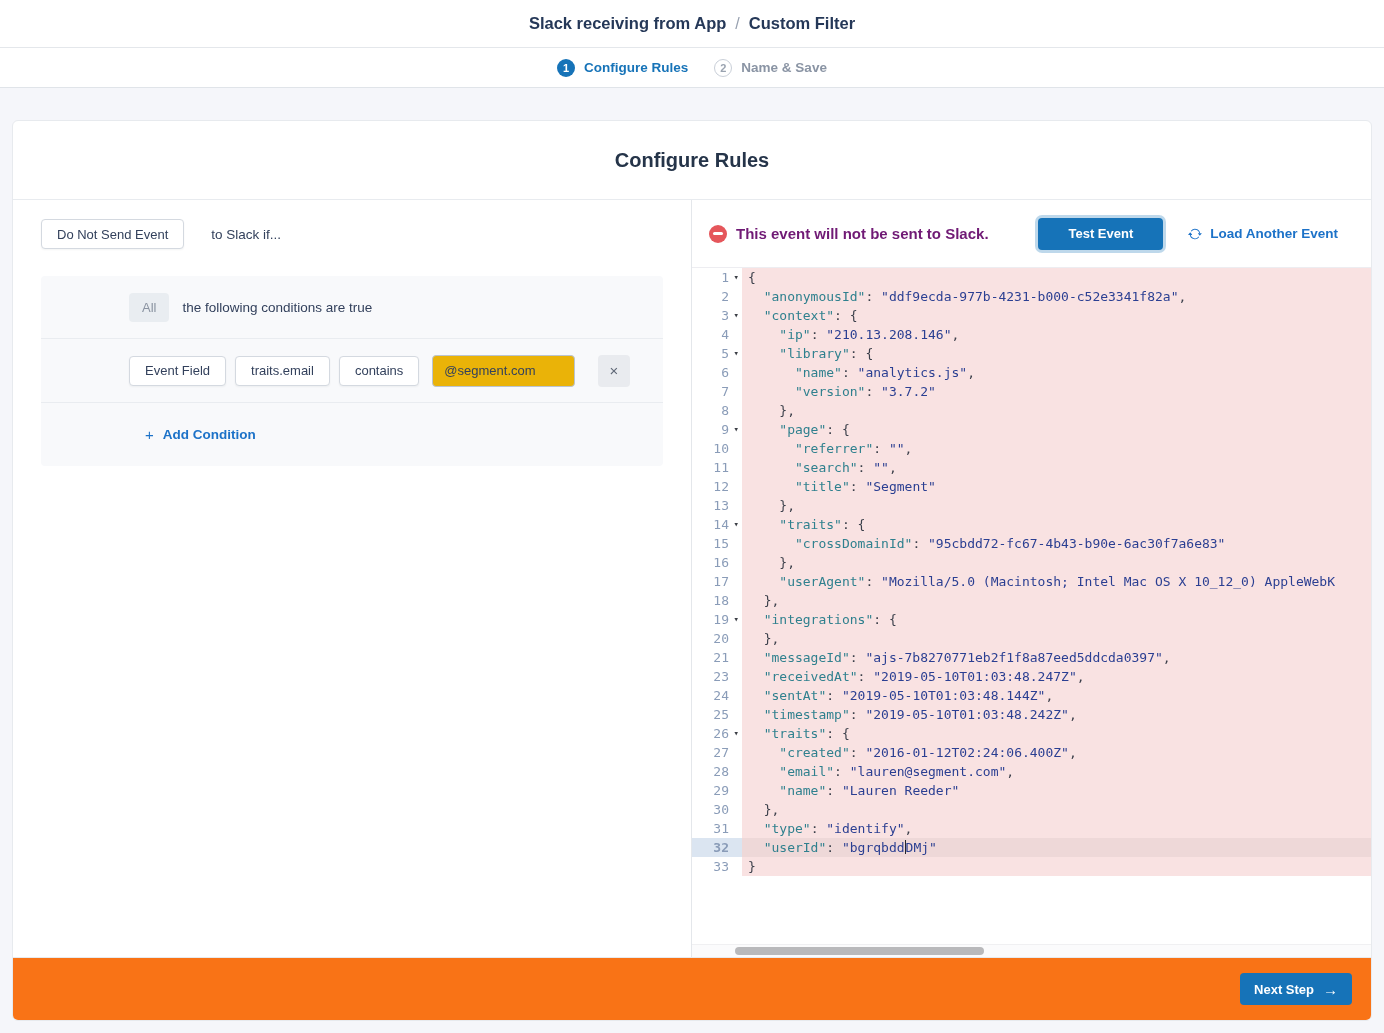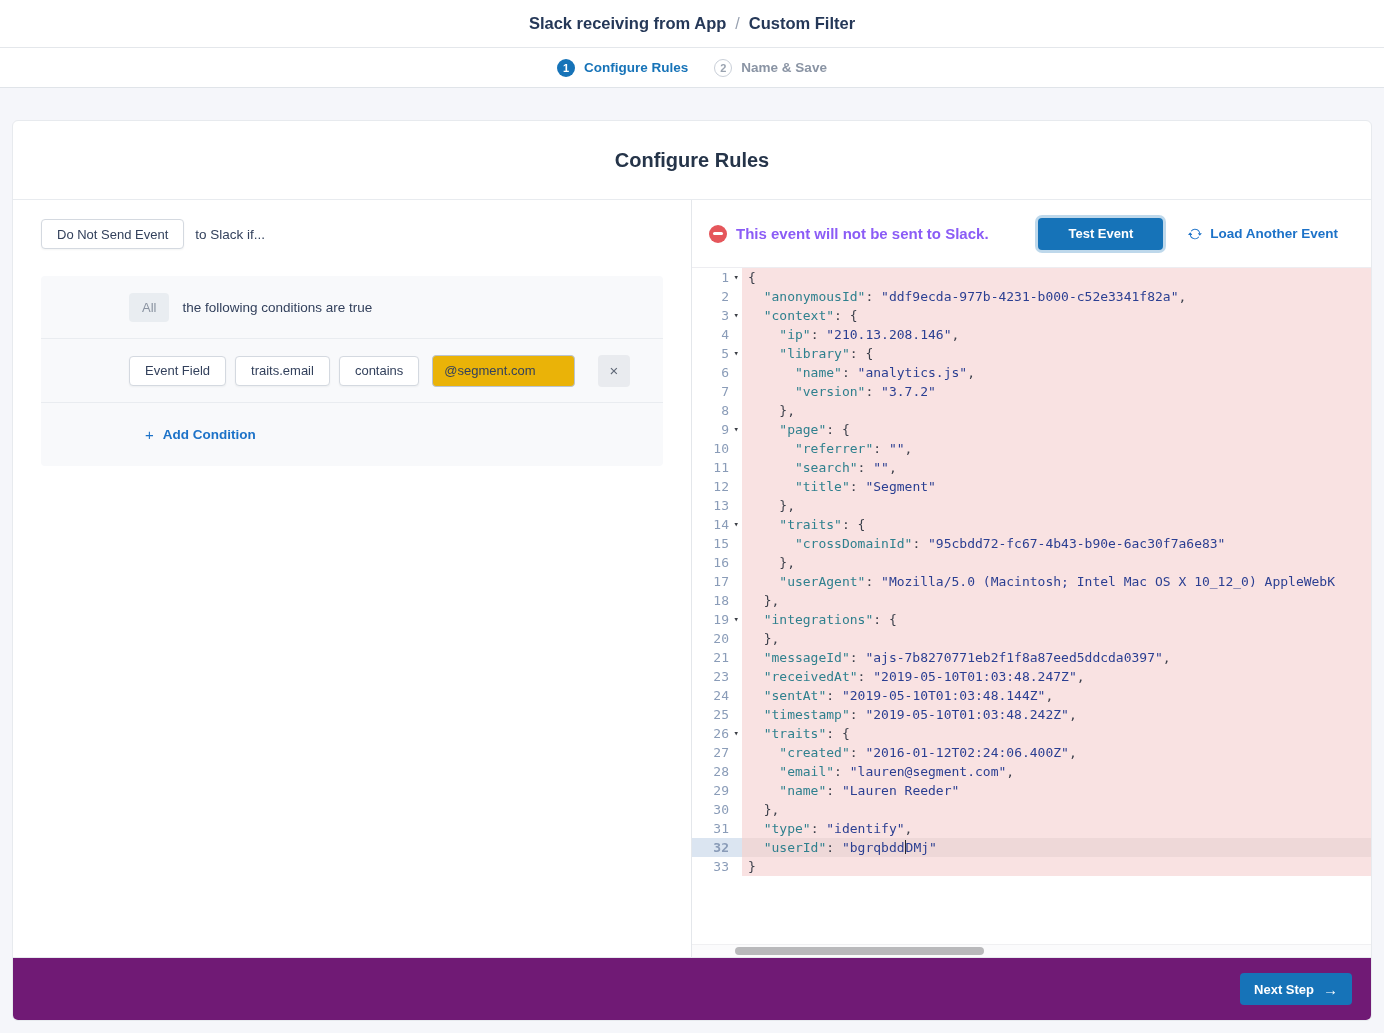--- a/index.html
+++ b/index.html
@@ -28,21 +28,21 @@
   .card { width:1360px; height:901px; margin:0 auto; background:#fff;
     border:1px solid #e7eaee; border-radius:6px; display:flex; flex-direction:column;
     overflow:hidden; }
   .card-title-row { flex:0 0 79px; display:flex; align-items:center; justify-content:center;
     border-bottom:1px solid #e8ebef; }
   .card-title { font-size:20px; font-weight:700; color:#253449; }
   .card-body { flex:1; display:flex; min-height:0; }
 
   
   .left-panel { flex:0 0 679px; border-right:1px solid #e4e7eb; background:#fff; }
-  .trigger-row { display:flex; align-items:center; gap:11px; padding:19px 0 0 28px; }
+  .trigger-row { display:flex; align-items:center; gap:27px; padding:19px 0 0 28px; }
   .btn-neutral { background:#fff; border:1px solid #d4d9e0; border-radius:4px;
     height:30px; padding:0 15px; font-size:13px; color:#33415c; font-weight:500;
     display:inline-flex; align-items:center; font-family:inherit;
     box-shadow:0 1px 2px rgba(27,31,35,.05); cursor:pointer; white-space:nowrap; }
   .trigger-suffix { font-size:13.5px; color:#33415c; }
 
   .conditions-box { margin:27px 28px 0 28px; background:#f8f9fb; border-radius:4px; }
   .cond-row { display:flex; align-items:center; padding-left:88px; }
   .cond-row.head { height:63px; border-bottom:1px solid #e9ecf0; }
   .chip { background:#e9edf1; color:#8a93a1; font-size:13px; border-radius:4px;
@@ -62,21 +62,21 @@
   .plus-glyph { font-size:15px; font-weight:500; line-height:1; }
 
   
   .right-panel { flex:1; display:flex; flex-direction:column; min-width:0; }
   .result-bar { flex:0 0 68px; display:flex; align-items:center;
     padding:0 33px 0 17px; border-bottom:1px solid #ededf1; }
   .minus-icon { width:18px; height:18px; border-radius:50%; background:var(--red,#e5565b);
     position:relative; flex:0 0 18px; }
   .minus-icon::after { content:""; position:absolute; left:4px; right:4px; top:7.5px;
     height:2.5px; background:#fff; border-radius:1.5px; }
-  .result-text { margin-left:9px; font-size:15px; font-weight:700; color:#8b5cf6; flex:1; }
+  .result-text { margin-left:9px; font-size:15px; font-weight:700; color:#701a75; flex:1; }
   .btn-primary { background:var(--accent,#1673b8); color:#fff; border:none; border-radius:4px;
     height:32px; padding:0 30px; font-size:13px; font-weight:600; font-family:inherit;
     cursor:pointer; display:inline-flex; align-items:center; }
   .test-btn { box-shadow:0 0 0 3px rgba(22,115,184,.28); margin-right:25px; }
   .load-link { color:var(--link,#1c72c8); font-size:13.5px; font-weight:600; display:flex;
     align-items:center; gap:8px; background:none; border:none; font-family:inherit; cursor:pointer; }
   .sync-svg { display:block; }
 
   
   .editor { flex:1; overflow:hidden; background:#fff;
@@ -93,21 +93,21 @@
   .code-line.active .gutter { background:var(--gutter-active-bg,#dbe5f1);font-weight:bold; }
   .caret { display:inline-block; width:1px; height:14px; background:#23262b;
     vertical-align:-2px; }
 
   .h-scrollbar { flex:0 0 13px; position:relative; background:#fbfbfc;
     border-top:1px solid #f0f0f2; }
   .h-thumb { position:absolute; left:43px; top:2px; width:249px; height:8px;
     background:#b9b9bb; border-radius:4px; cursor:pointer; }
 
   
-  .card-footer { flex:0 0 63px; border-top:1px solid #e7eaee; background:#701a75;
+  .card-footer { flex:0 0 63px; border-top:1px solid #e7eaee; background:#f97316;
     display:flex; align-items:center; justify-content:flex-end; padding-right:19px; }
   .next-btn { gap:9px; padding:0 14px; }
   .arrow-glyph { font-size:15px; line-height:1; }
 </style>
 </head>
 <body>
 
 <header class="top-bar">
   <span class="bc-main">Slack receiving from App</span>
   <span class="bc-sep">/</span>

